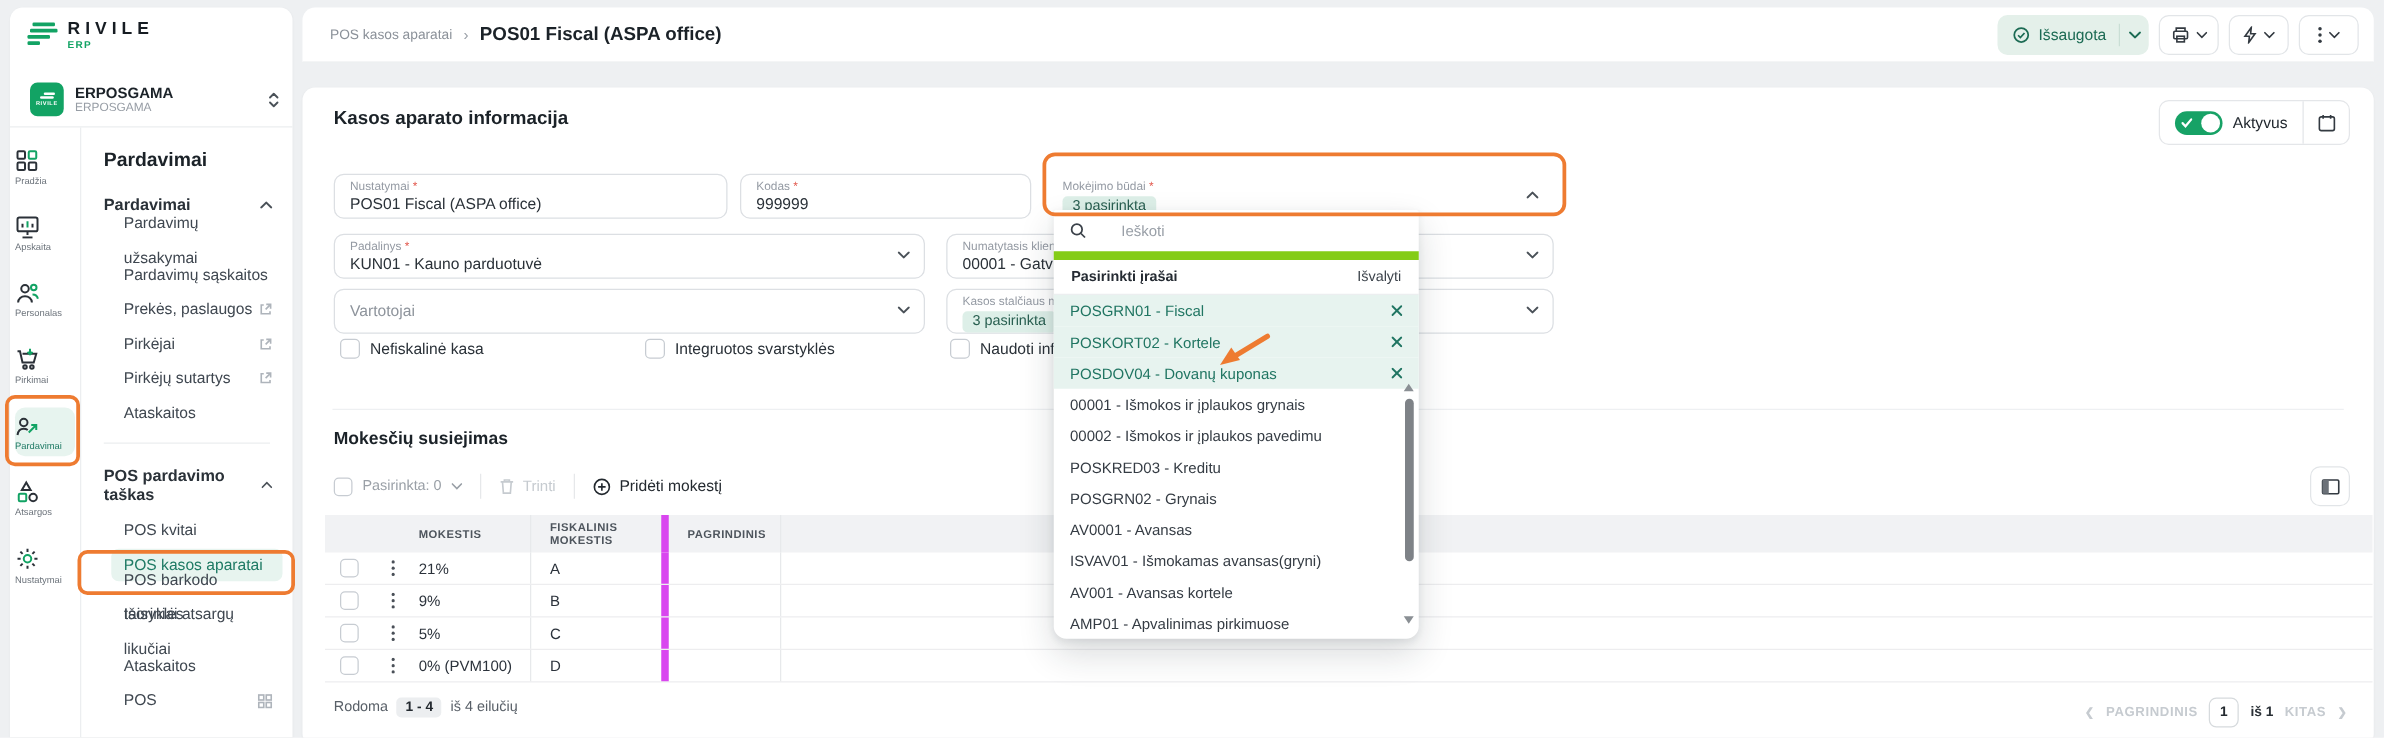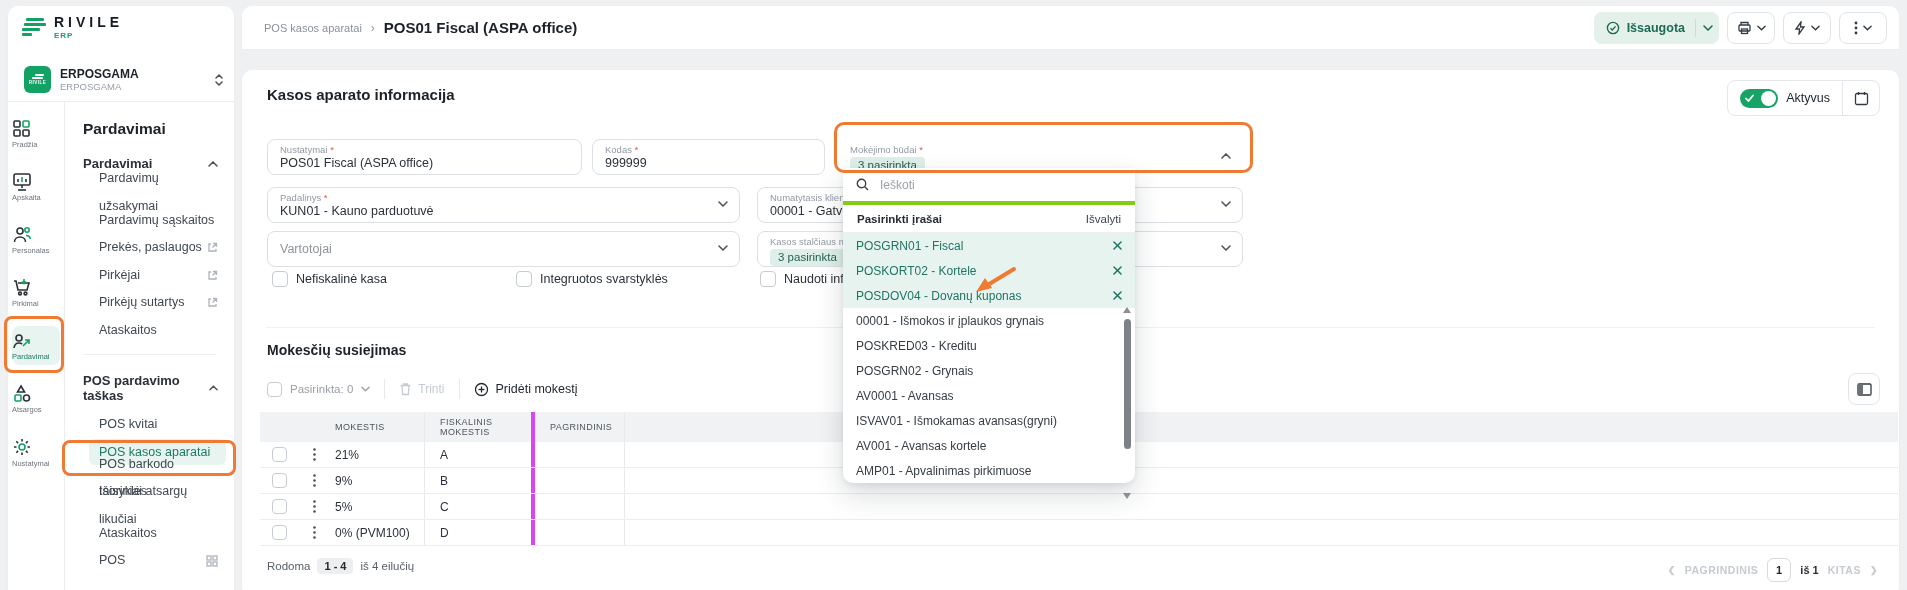--- a/index.html
+++ b/index.html
@@ -51,21 +51,21 @@
 
   
   .topbar{position:absolute;left:242px;top:6px;width:1657px;height:44px;background:#fff;border-radius:10px 10px 0 0;
           border-bottom:1px solid #ebedef;box-sizing:border-box;display:flex;align-items:center;}
   .crumbs{display:flex;align-items:center;gap:9px;padding-left:22px;flex:1}
   .crumb-parent{font-size:11px;color:#8b9199;cursor:pointer}
   .crumb-sep{font-size:12px;color:#9aa0a8}
   .crumb-current{font-size:15px;font-weight:bold;color:#1b2228}
   .tb-actions{display:flex;align-items:center;gap:8px;padding-right:12px}
   .btn{display:flex;align-items:center;justify-content:center;height:32px;border-radius:8px;cursor:pointer;box-sizing:border-box}
-  .btn-saved{background:#e4f0ea;color:#1c6b54;padding:0 6px 0 12px;gap:7px;font-size:12.5px;font-weight:700}
+  .btn-saved{background:#e4f0ea;color:#1c6b54;padding:0 6px 0 12px;gap:7px;font-size:12.5px;font-weight:400}
   .btn-saved .vdiv{width:1px;height:18px;background:#c9ded5;margin-left:3px}
   .btn-ghost{background:#fff;border:1px solid #e2e5e8;width:48px;gap:5px;color:#333a41}
 
   
   .card{position:absolute;left:242px;top:70px;width:1657px;height:527px;background:#fff;border-radius:10px;
         box-shadow:0 1px 2px rgba(20,30,40,.04)}
   .card-title{position:absolute;left:25px;top:16px;font-size:15px;font-weight:bold;color:#1b2228}
   .toggle-box{position:absolute;right:19px;top:10px;height:34px;border:1px solid #e4e6e9;border-radius:8px;
               display:flex;align-items:center}
   .toggle-left{display:flex;align-items:center;gap:8px;padding:0 12px;cursor:pointer}
@@ -96,44 +96,44 @@
   .toolbar{position:absolute;left:25px;top:306px;height:26px;display:flex;align-items:center;gap:14px}
   .tb-sel{display:flex;align-items:center;gap:8px;color:#9aa0a7;font-size:11.5px}
   .tb-vdiv{width:1px;height:20px;background:#e6e8ea}
   .tb-del{display:flex;align-items:center;gap:6px;color:#c6cbd0;font-size:12px;cursor:default}
   .tb-add{display:flex;align-items:center;gap:7px;color:#23292f;font-size:12.5px;font-weight:500;cursor:pointer}
   .cols-btn{position:absolute;right:19px;top:303px;width:30px;height:30px;border:1px solid #e2e5e8;border-radius:8px;
             display:flex;align-items:center;justify-content:center;cursor:pointer;background:#fff}
 
   .table{position:absolute;left:18px;top:342px;width:1638px}
   .t-head{display:flex;background:#f1f2f4;height:30px;align-items:center;
-          font-size:9px;font-weight:normal;letter-spacing:.4px;color:#4e555d;text-transform:uppercase}
+          font-size:9px;font-weight:bold;letter-spacing:.4px;color:#4e555d;text-transform:uppercase}
   .t-row{display:flex;height:25px;align-items:center;border-bottom:1px solid #ededef;font-size:12px;color:#2b323b}
   .c-sel{width:38px;display:flex;justify-content:center;box-sizing:border-box}
   .c-kebab{width:32px;display:flex;justify-content:center;box-sizing:border-box}
   .c-mok{width:95px;padding-left:5px;box-sizing:border-box;align-self:stretch;display:flex;align-items:center;border-right:1px solid #e7e9eb}
-  .c-fis{width:110px;padding-left:15px;box-sizing:border-box;align-self:stretch;display:flex;align-items:center;border-right:4px solid #d946ef}
+  .c-fis{width:110px;padding-left:15px;box-sizing:border-box;align-self:stretch;display:flex;align-items:center;border-right:6px solid #d946ef}
   .c-pag{width:90px;padding-left:15px;box-sizing:border-box;align-self:stretch;display:flex;align-items:center;border-right:1px solid #e7e9eb}
   .c-fill{flex:1}
   .t-head .hwrap{width:62px;line-height:10px}
   .cbx.sm{width:15px;height:15px}
 
   .t-footer{position:absolute;left:25px;top:488px;display:flex;align-items:center;gap:7px;font-size:11.5px;color:#596068}
   .range-chip{background:#eceef0;border-radius:4px;padding:2px 7px;font-weight:bold;color:#23292f;font-size:11px}
   .pager{position:absolute;right:21px;top:488px;display:flex;align-items:center;gap:9px;
          font-size:10.5px;font-weight:bold;letter-spacing:.5px;color:#c6cbd0}
   .pager .page-box{width:22px;height:22px;border:1px solid #d6dadd;border-radius:6px;display:flex;align-items:center;
                    justify-content:center;color:#23292f;font-size:11px}
   .pager .of{color:#2a3036;font-size:11px;letter-spacing:0}
   .pg-arrow{font-size:9px}
 
   
   .dd-panel{position:absolute;left:843px;top:168px;width:292px;background:#fff;z-index:50;
             border-radius:2px 2px 10px 10px;box-shadow:0 12px 28px rgba(25,35,45,.16),0 2px 6px rgba(25,35,45,.08)}
-  .dd-search{height:33px;display:flex;align-items:center;gap:9px;padding:0 13px;border-bottom:4px solid #84cc16}
+  .dd-search{height:33px;display:flex;align-items:center;gap:26px;padding:0 13px;border-bottom:7px solid #84cc16}
   .dd-search input{border:none;outline:none;font-size:12px;font-family:"Liberation Sans",sans-serif;color:#3a4149;width:200px}
   .dd-search input::placeholder{color:#9aa0a8}
   .dd-selhead{height:27px;display:flex;align-items:center;justify-content:space-between;padding:0 14px;border-bottom:1px solid #eceef0}
   .dd-selhead .h1{font-size:11.5px;font-weight:bold;color:#252b33}
   .dd-selhead .h2{font-size:11.5px;color:#3c434b;cursor:pointer}
   .dd-selrow{height:25px;background:#e7f3ef;display:flex;align-items:center;justify-content:space-between;
              padding:0 13px;font-size:12px;color:#207562;cursor:pointer}
   .dd-opt{height:25px;display:flex;align-items:center;padding:0 18px 0 13px;font-size:12px;color:#353c44;cursor:pointer}
   .dd-scroll{position:absolute;right:3px;top:139px;width:9px;height:192px}
   .tri-up{position:absolute;top:0;left:0;width:0;height:0;border-left:4.5px solid transparent;
@@ -625,20 +625,23 @@
       <svg width="9" height="9" viewBox="0 0 9 9" stroke="#207562" stroke-width="1.5" stroke-linecap="round">
           <line x1="1" y1="1" x2="8" y2="8"></line>
           <line x1="8" y1="1" x2="1" y2="8"></line>
         </svg>
     </div>
 
     <div class="dd-opt">
         <span>00001 - Išmokos ir įplaukos grynais</span>
       </div>
     <div class="dd-opt">
+        <span>00002 - Išmokos ir įplaukos pavedimu</span>
+      </div>
+    <div class="dd-opt">
         <span>POSKRED03 - Kreditu</span>
       </div>
     <div class="dd-opt">
         <span>POSGRN02 - Grynais</span>
       </div>
     <div class="dd-opt">
         <span>AV0001 - Avansas</span>
       </div>
     <div class="dd-opt">
         <span>ISVAV01 - Išmokamas avansas(gryni)</span>

